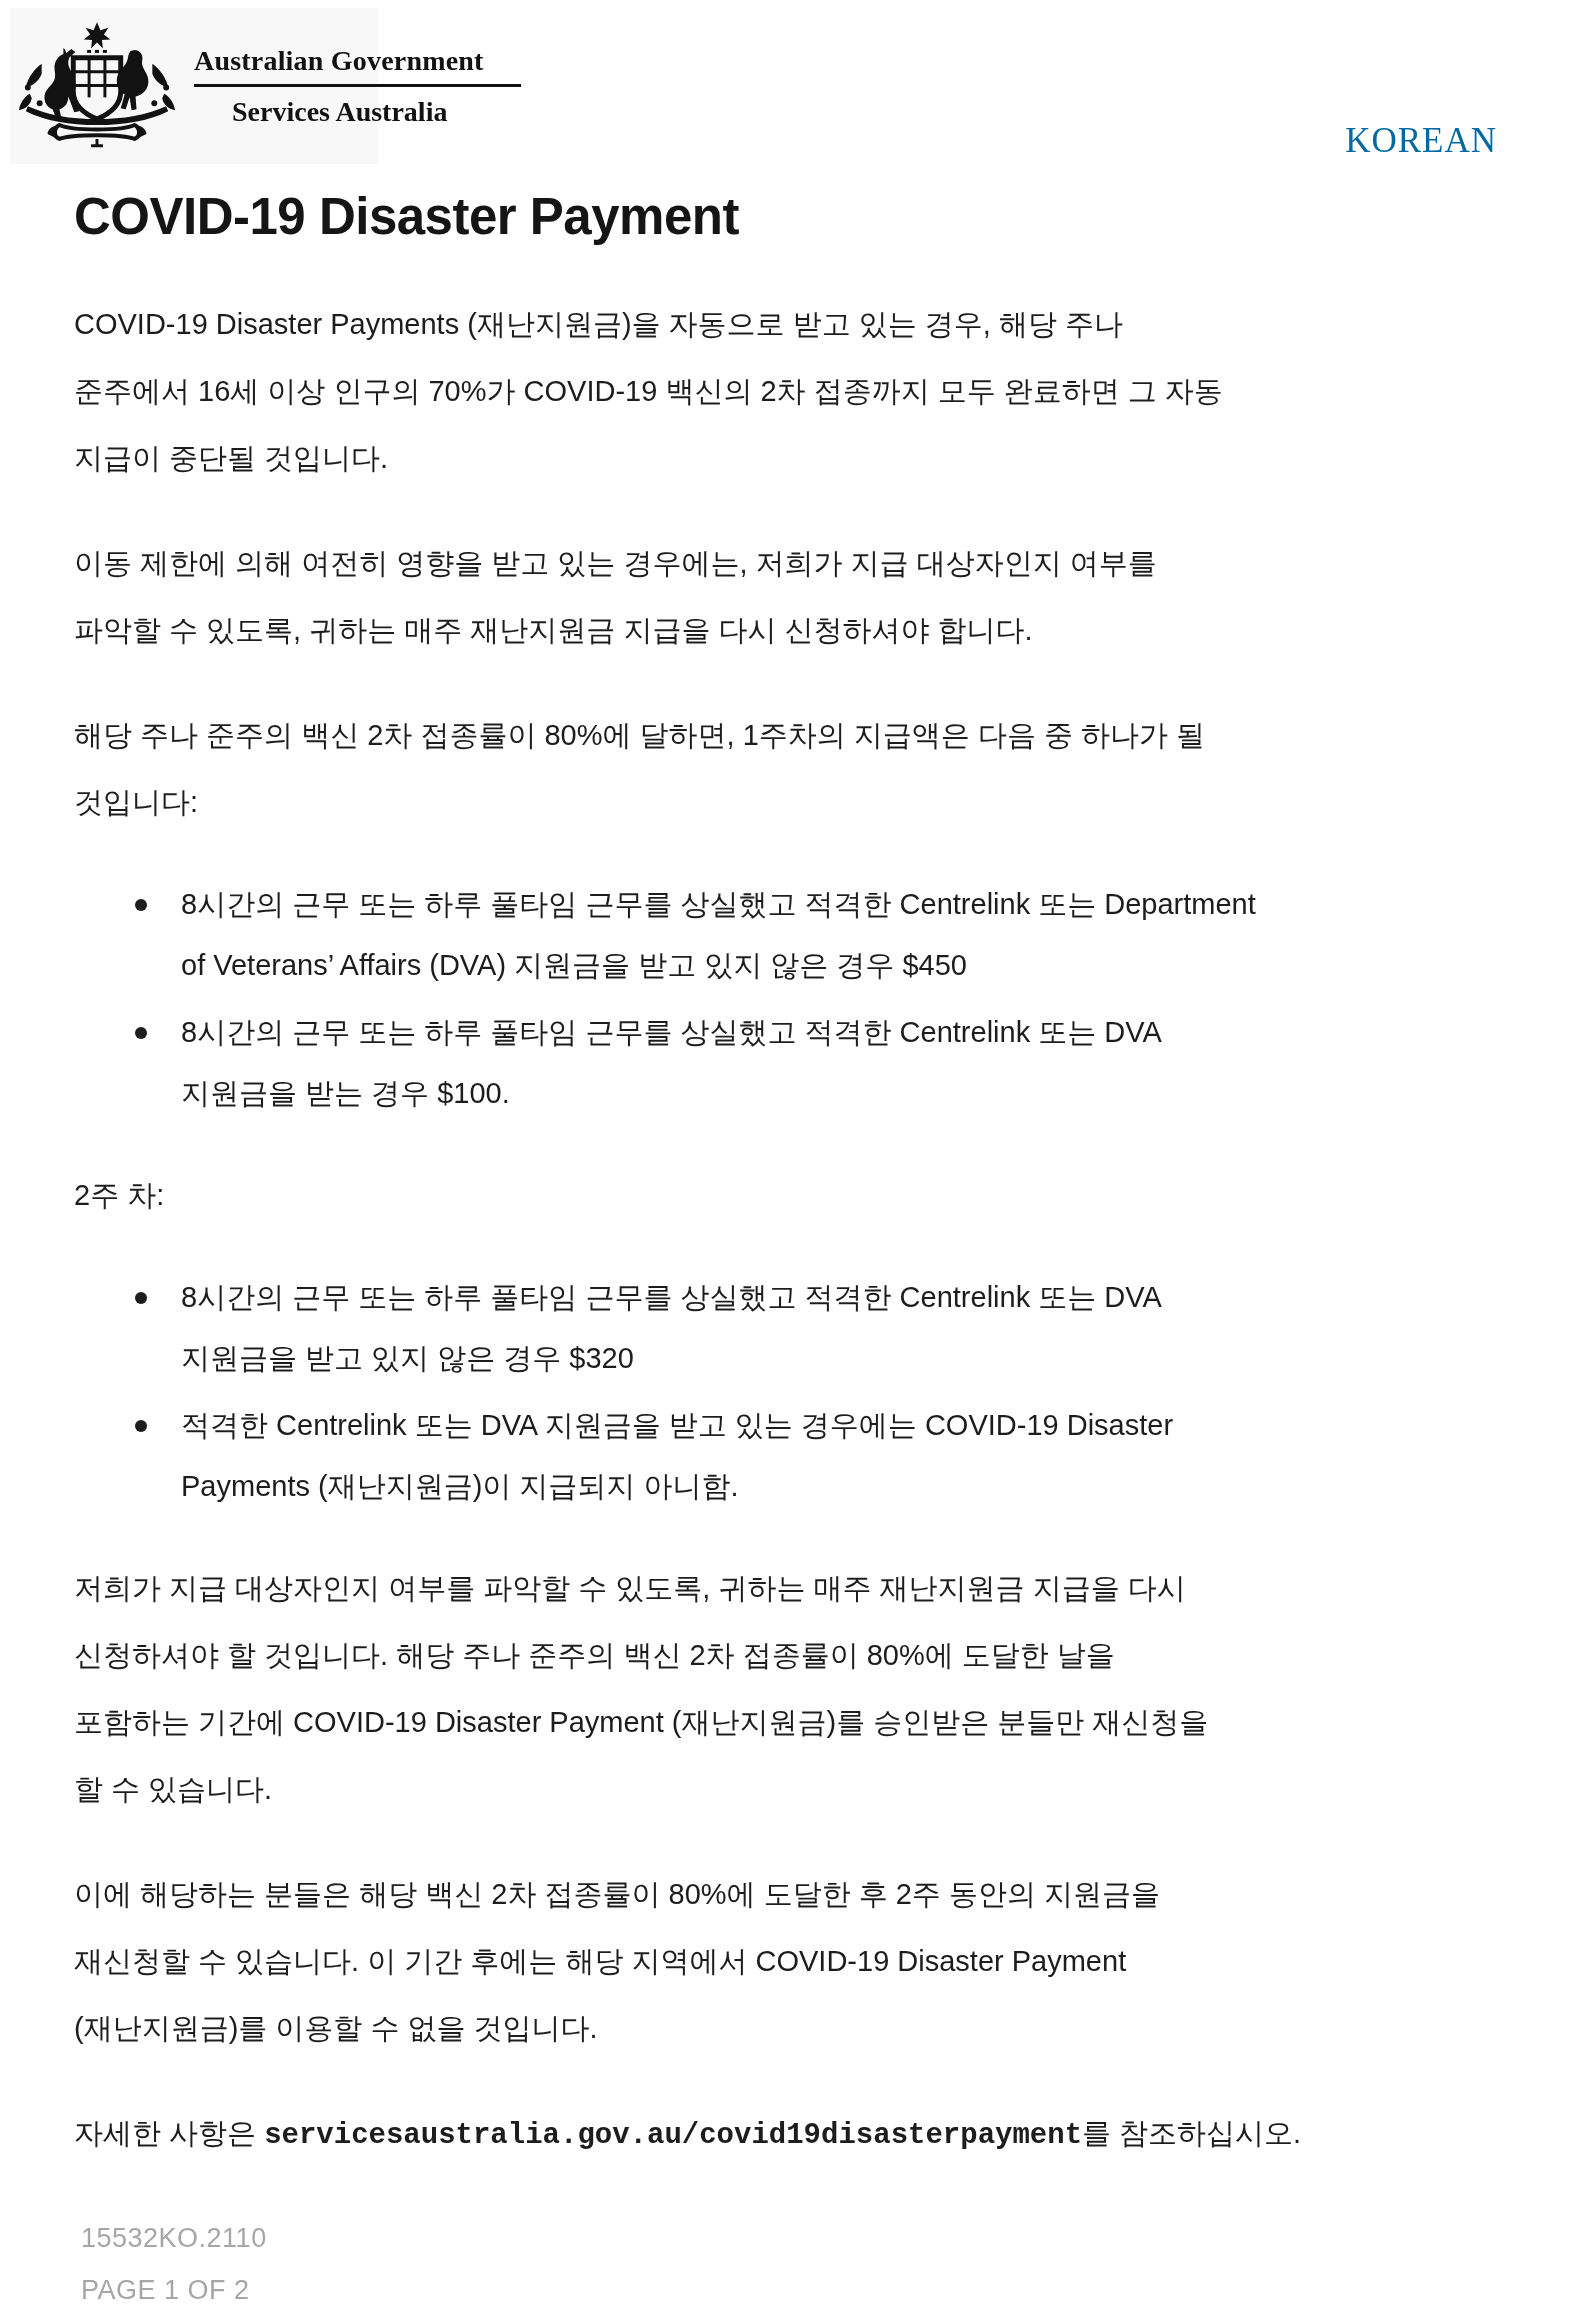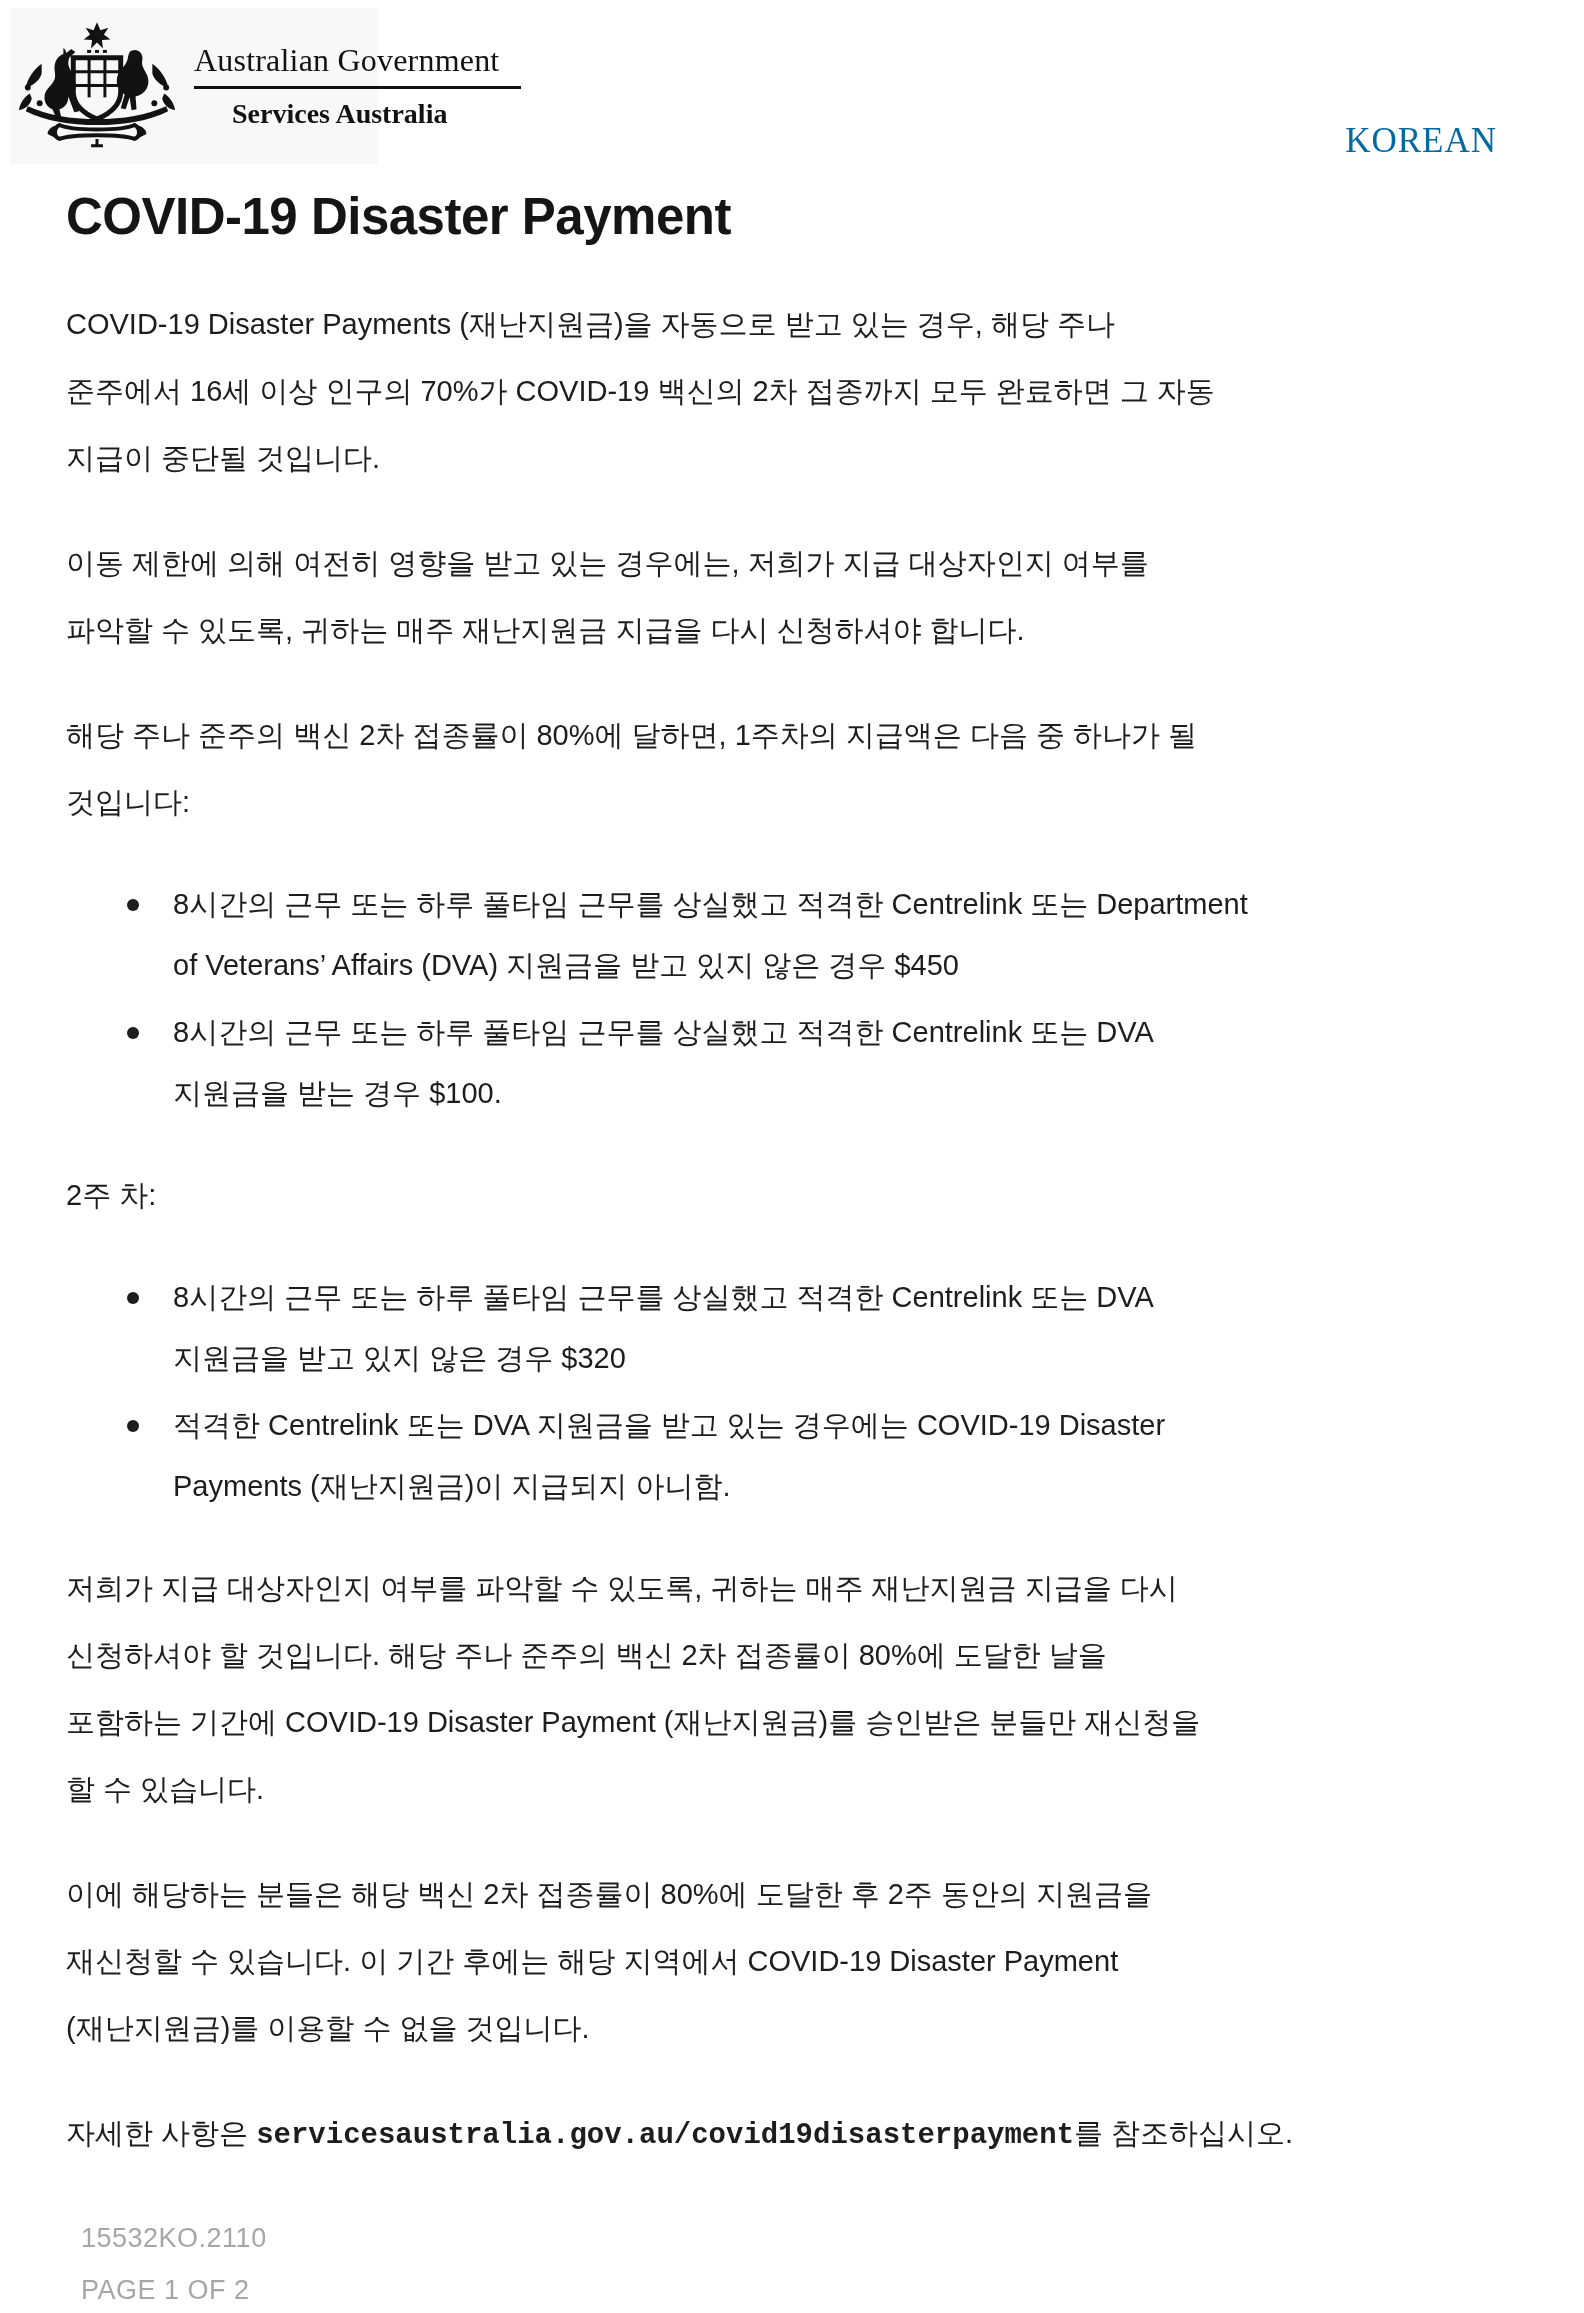--- a/index.html
+++ b/index.html
@@ -21,22 +21,22 @@
     width: 368px;
     height: 156px;
     background: #f8f8f8;
     display: flex;
     align-items: center;
   }
   .crest { width: 170px; height: 133px; flex: 0 0 auto; margin-left: 2px; }
   .logo-text { margin-left: 12px; }
   .logo-org {
     font-family: "Liberation Serif", serif;
-    font-weight: normal;
-    font-size: 32px;
+    font-weight: bold;
+    font-size: 28px;
     color: #121212;
     white-space: nowrap;
     letter-spacing: 0.2px;
   }
   .logo-rule { height: 3px; background: #121212; width: 327px; margin: 7px 0 9px 0; }
   .logo-agency {
     font-family: "Liberation Serif", serif;
     font-weight: bold;
     font-size: 28px;
     color: #121212;
@@ -49,21 +49,21 @@
     right: 87px;
     font-family: "Liberation Serif", serif;
     font-size: 35px;
     color: #0369a1;
     letter-spacing: 1px;
   }
 
   
   .content {
     position: absolute;
-    left: 66px;
+    left: 74px;
     top: 188px;
     width: 1428px;
   }
   .doc-title {
     font-family: "Liberation Sans", sans-serif;
     font-weight: bold;
     font-size: 51px;
     line-height: 1.15;
     letter-spacing: -0.5px;
     color: #151515;

